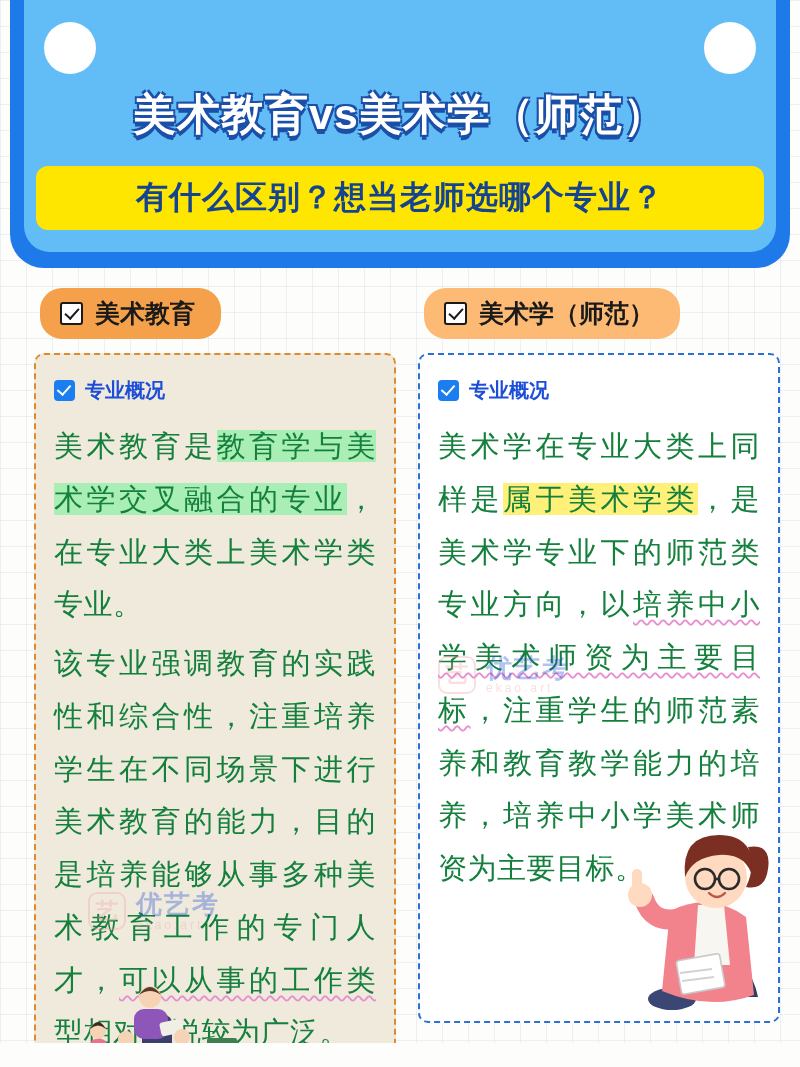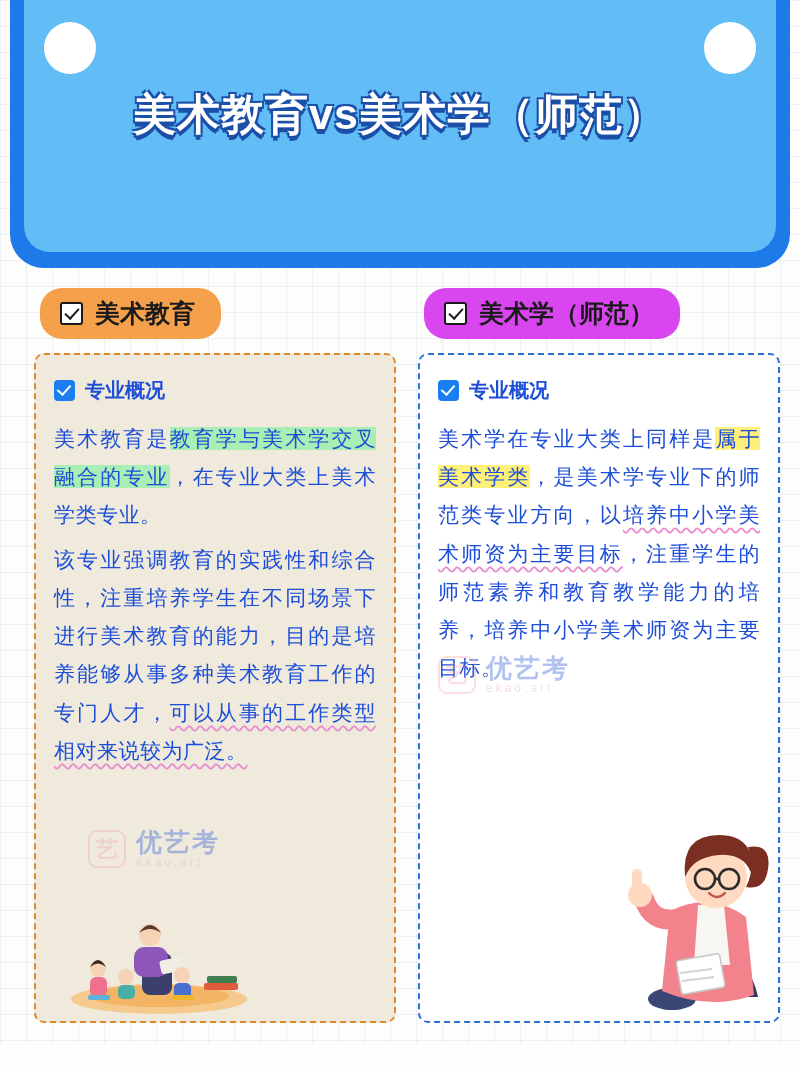--- a/index.html
+++ b/index.html
@@ -110,21 +110,21 @@
     align-items: center;
     gap: 12px;
     padding: 9px 26px 9px 20px;
     border-radius: 22px;
     font-size: 25px;
     font-weight: bold;
     color: #1a1a1a;
     margin-left: 6px;
   }
   .pill.orange { background: #f5a04a; }
-  .pill.blue { background: #d946ef; }
+  .pill.blue { background: #fdba74; }
 
   .tick {
     display: inline-block;
     width: 23px; height: 23px;
     border: 2.5px solid #1a1a1a;
     background: #fff;
     position: relative;
     border-radius: 3px;
     flex: none;
   }
@@ -177,23 +177,23 @@
     border-width: 0 2.6px 2.6px 0;
     transform: rotate(42deg);
   }
   .sec-title {
     font-size: 20px;
     font-weight: bold;
     color: #1d4ed8;
   }
 
   .para {
-    font-size: 21px;
+    font-size: 29px;
     line-height: 1.82;
-    color: #1d4ed8;
+    color: #15803d;
     text-align: justify;
     letter-spacing: 0.5px;
     margin-bottom: 6px;
   }
   .hl-green { background: #a9eeb4; }
   .hl-yellow { background: #fff07a; }
   .wavy {
     text-decoration: underline wavy #e88fd0;
     text-decoration-thickness: 2px;
     text-underline-offset: 5px;
@@ -249,20 +249,23 @@
 
 <div class="grid-bg"></div>
 
 <div class="page">
 
   <div class="header">
     <div class="header-inner"></div>
     <div class="punch left"></div>
     <div class="punch right"></div>
     <div class="title-main">美术教育vs美术学（师范）</div>
+    <div class="title-sub-wrap">
+      <div class="title-sub">有什么区别？想当老师选哪个专业？</div>
+    </div>
   </div>
 
   <div class="columns">
 
     <div class="col">
       <div class="pill orange">
         <span class="tick"></span>
         <span>美术教育</span>
       </div>
 

